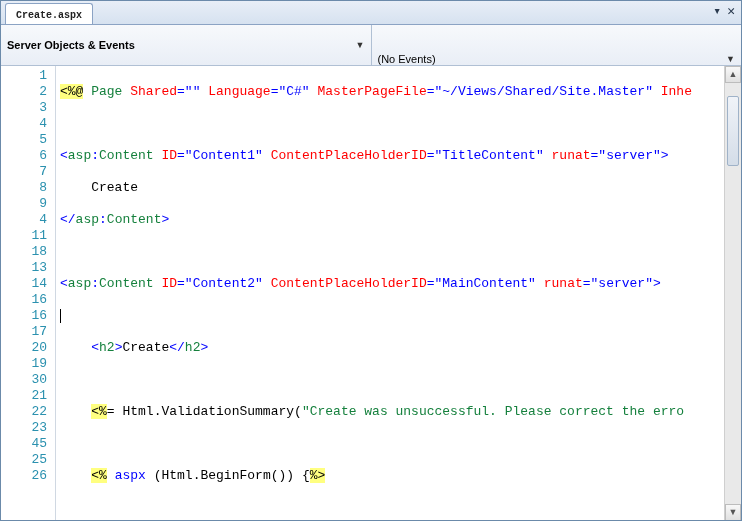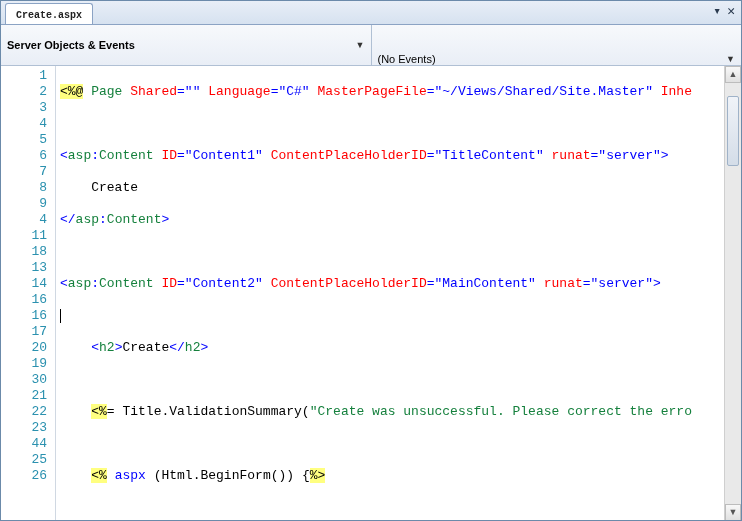--- a/index.html
+++ b/index.html
@@ -224,38 +224,38 @@
     <div class="ln">14</div>
     <div class="ln">16</div>
     <div class="ln">16</div>
     <div class="ln">17</div>
     <div class="ln">20</div>
     <div class="ln">19</div>
     <div class="ln">30</div>
     <div class="ln">21</div>
     <div class="ln">22</div>
     <div class="ln">23</div>
-    <div class="ln">44</div>
+    <div class="ln">45</div>
     <div class="ln">25</div>
     <div class="ln">26</div>
   </div>
 
   <div class="code-area">
     <div class="code">
 <div><span class="hl black">&lt;%@</span><span class="maroon"> Page</span><span class="red"> Shared</span><span class="blue">=""</span><span class="red"> Language</span><span class="blue">="C#"</span><span class="red"> MasterPageFile</span><span class="blue">="~/Views/Shared/Site.Master"</span><span class="red"> Inhe</span></div>
 <div> </div>
 <div><span class="blue">&lt;</span><span class="maroon">asp</span><span class="blue">:</span><span class="maroon">Content</span><span class="red"> ID</span><span class="blue">="Content1"</span><span class="red"> ContentPlaceHolderID</span><span class="blue">="TitleContent"</span><span class="red"> runat</span><span class="blue">="server"</span><span class="blue">&gt;</span></div>
 <div><span class="black">    Create</span></div>
 <div><span class="blue">&lt;/</span><span class="maroon">asp</span><span class="blue">:</span><span class="maroon">Content</span><span class="blue">&gt;</span></div>
 <div> </div>
 <div><span class="blue">&lt;</span><span class="maroon">asp</span><span class="blue">:</span><span class="maroon">Content</span><span class="red"> ID</span><span class="blue">="Content2"</span><span class="red"> ContentPlaceHolderID</span><span class="blue">="MainContent"</span><span class="red"> runat</span><span class="blue">="server"</span><span class="blue">&gt;</span></div>
 <div><span class="caret"></span></div>
 <div><span class="blue">    &lt;</span><span class="maroon">h2</span><span class="blue">&gt;</span><span class="black">Create</span><span class="blue">&lt;/</span><span class="maroon">h2</span><span class="blue">&gt;</span></div>
 <div> </div>
-<div><span>    </span><span class="hl black">&lt;%</span><span class="black">=</span><span class="black"> Title.ValidationSummary(</span><span class="maroon">"Create was unsuccessful. Please correct the erro</span></div>
+<div><span>    </span><span class="hl black">&lt;%</span><span class="black">=</span><span class="black"> Html.ValidationSummary(</span><span class="maroon">"Create was unsuccessful. Please correct the erro</span></div>
 <div> </div>
 <div><span>    </span><span class="hl black">&lt;%</span><span> </span><span class="blue">aspx</span><span class="black"> (Html.BeginForm()) {</span><span class="hl black">%&gt;</span></div>
 <div> </div>
 
 
 
 
 
 
 

